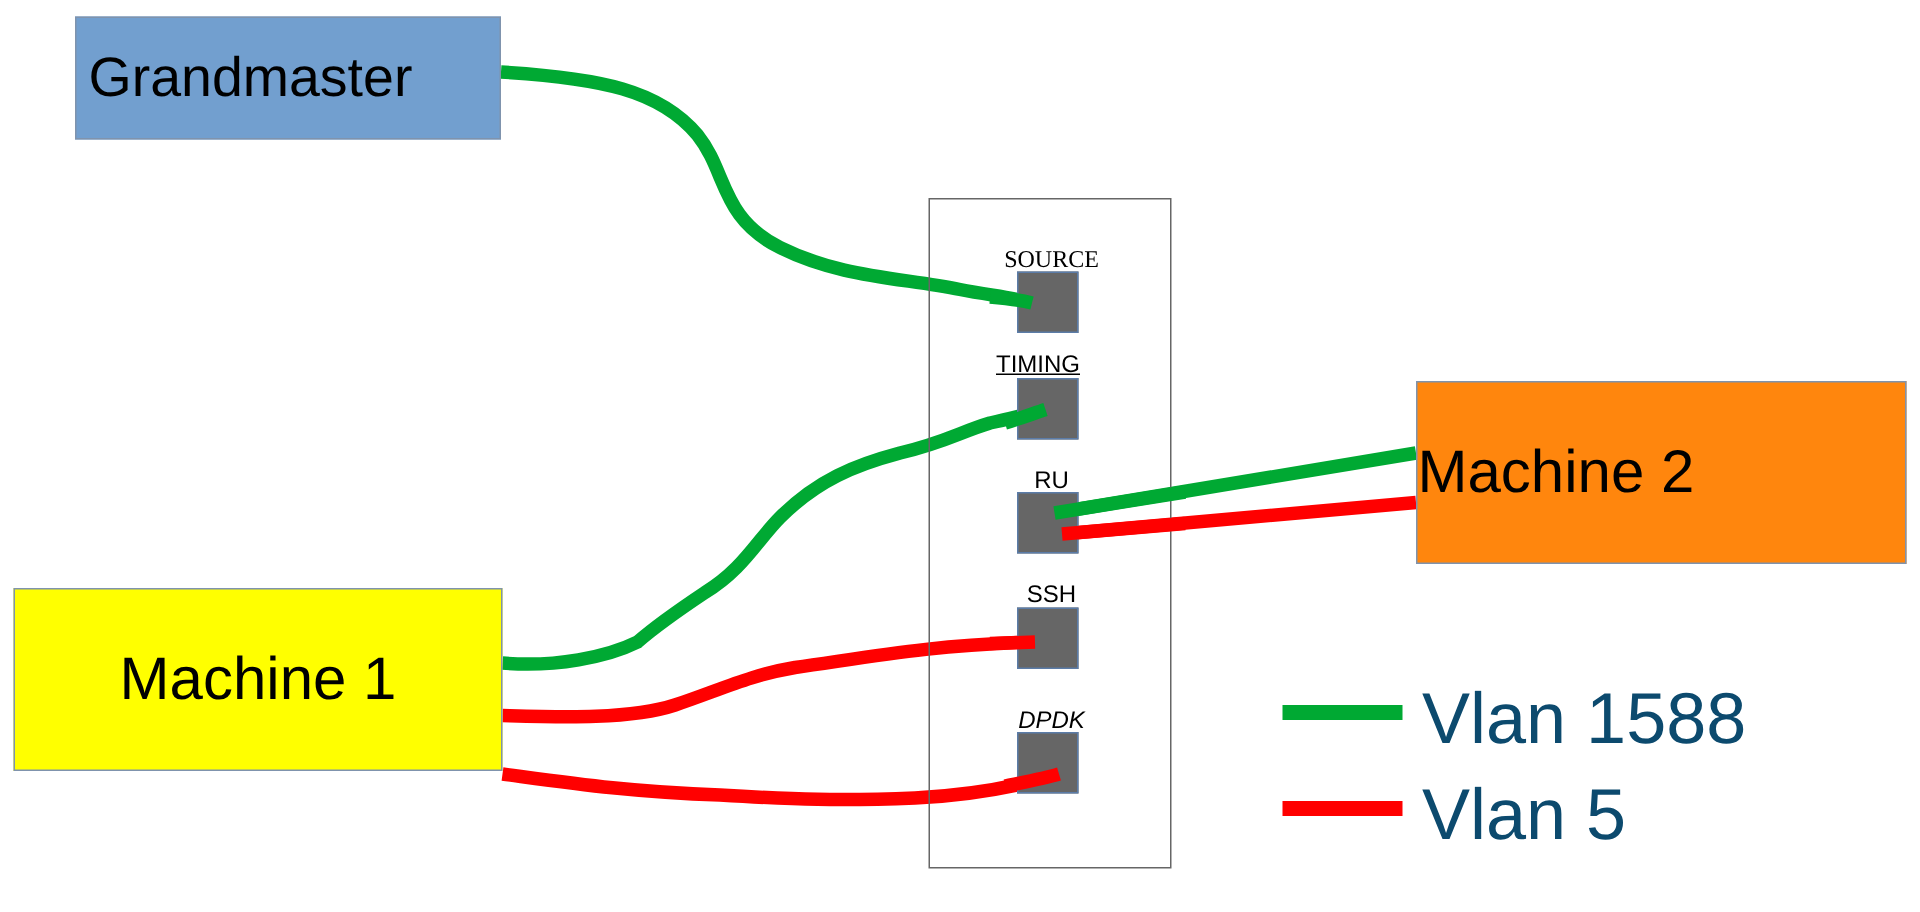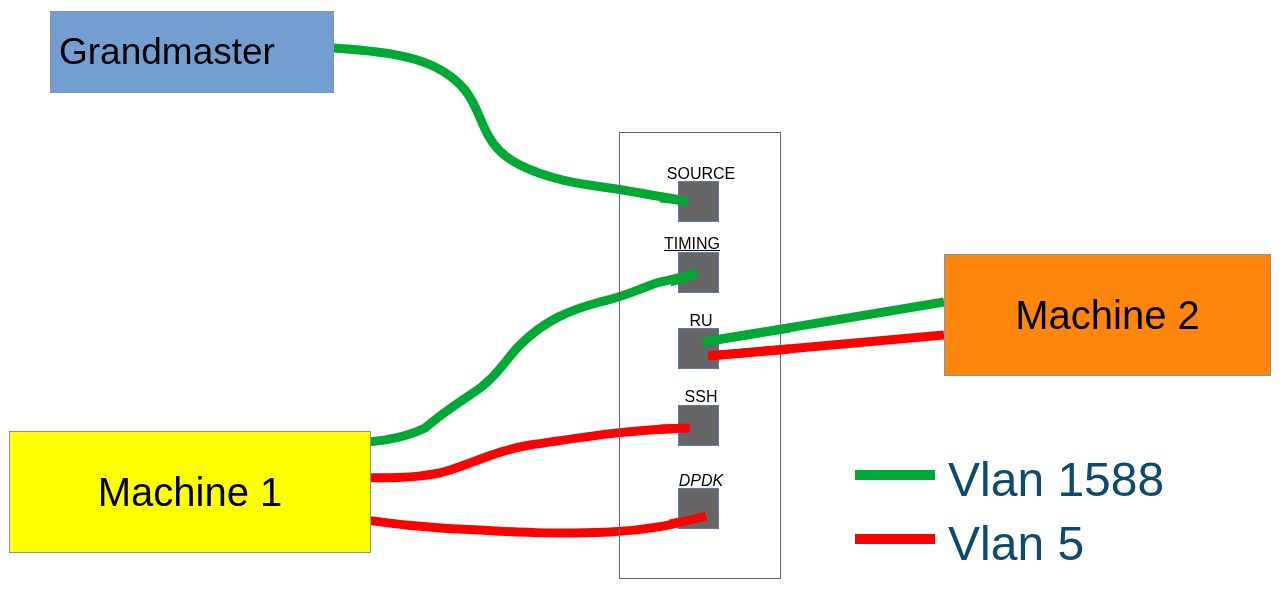--- a/index.html
+++ b/index.html
@@ -2,24 +2,24 @@
 <html><head>
   <meta charset="utf-8">
   <style>
     html, body { margin: 0; padding: 0; background: #ffffff; }
     body { width: 1280px; height: 608px; position: relative; overflow: hidden;
            font-family: "Liberation Sans", sans-serif; }
     .node { position: absolute; box-sizing: border-box; border: 1px solid #7f93ad;
             display: flex; align-items: center; color: #000; }
     #grandmaster { left: 50px; top: 11px; width: 284px; height: 82px; background: #729fcf;
                    font-size: 37px; padding-left: 8px; }
-    #machine1 { left: 9px; top: 431px; width: 362px; height: 122px; background: #ffff00;
+    #machine1 { left: 9px; top: 392px; width: 326px; height: 122px; background: #ffff00;
                 font-size: 40px; justify-content: center; }
     #machine2 { left: 944px; top: 254px; width: 327px; height: 122px; background: #ff860d;
-                font-size: 40px; justify-content: center; }
+                font-size: 40px; justify-content: flex-start; }
     #switch { position: absolute; left: 619px; top: 132px; width: 162px; height: 447px;
               box-sizing: border-box; border: 1px solid #666; background: transparent; }
     .port { position: absolute; width: 41px; height: 41px; box-sizing: border-box;
             background: #666666; border: 1px solid #5b7ca8; }
     .port-label { position: absolute; font-size: 16px; color: #000; white-space: nowrap;
                   transform: translateX(-50%); }
     #cables { position: absolute; left: 0; top: 0; }
     .legend-line { position: absolute; left: 855px; width: 80px; height: 10px; }
     .legend-text { position: absolute; left: 948px; font-size: 48px; color: #0c4a6e; }
   </style>
@@ -42,21 +42,21 @@
 <div id="machine1" class="node">
   <span>Machine 1</span>
 </div>
 
 <div id="machine2" class="node">
   <span>Machine 2</span>
 </div>
 
 <div id="switch"></div>
 
-<span class="port-label" style="left:701px; top:165px;">SOURCE</span>
+<span class="port-label" style="left:701px; top:165px;font-family:Liberation Serif, serif;">SOURCE</span>
 <div class="port" style="left:678px; top:181px;"></div>
 
 <span class="port-label" style="left:692px; top:235px;text-decoration:underline;">TIMING</span>
 <div class="port" style="left:678px; top:252px;"></div>
 
 <span class="port-label" style="left:701px; top:312px;">RU</span>
 <div class="port" style="left:678px; top:328px;"></div>
 
 <span class="port-label" style="left:701px; top:388px;">SSH</span>
 <div class="port" style="left:678px; top:405px;"></div>

